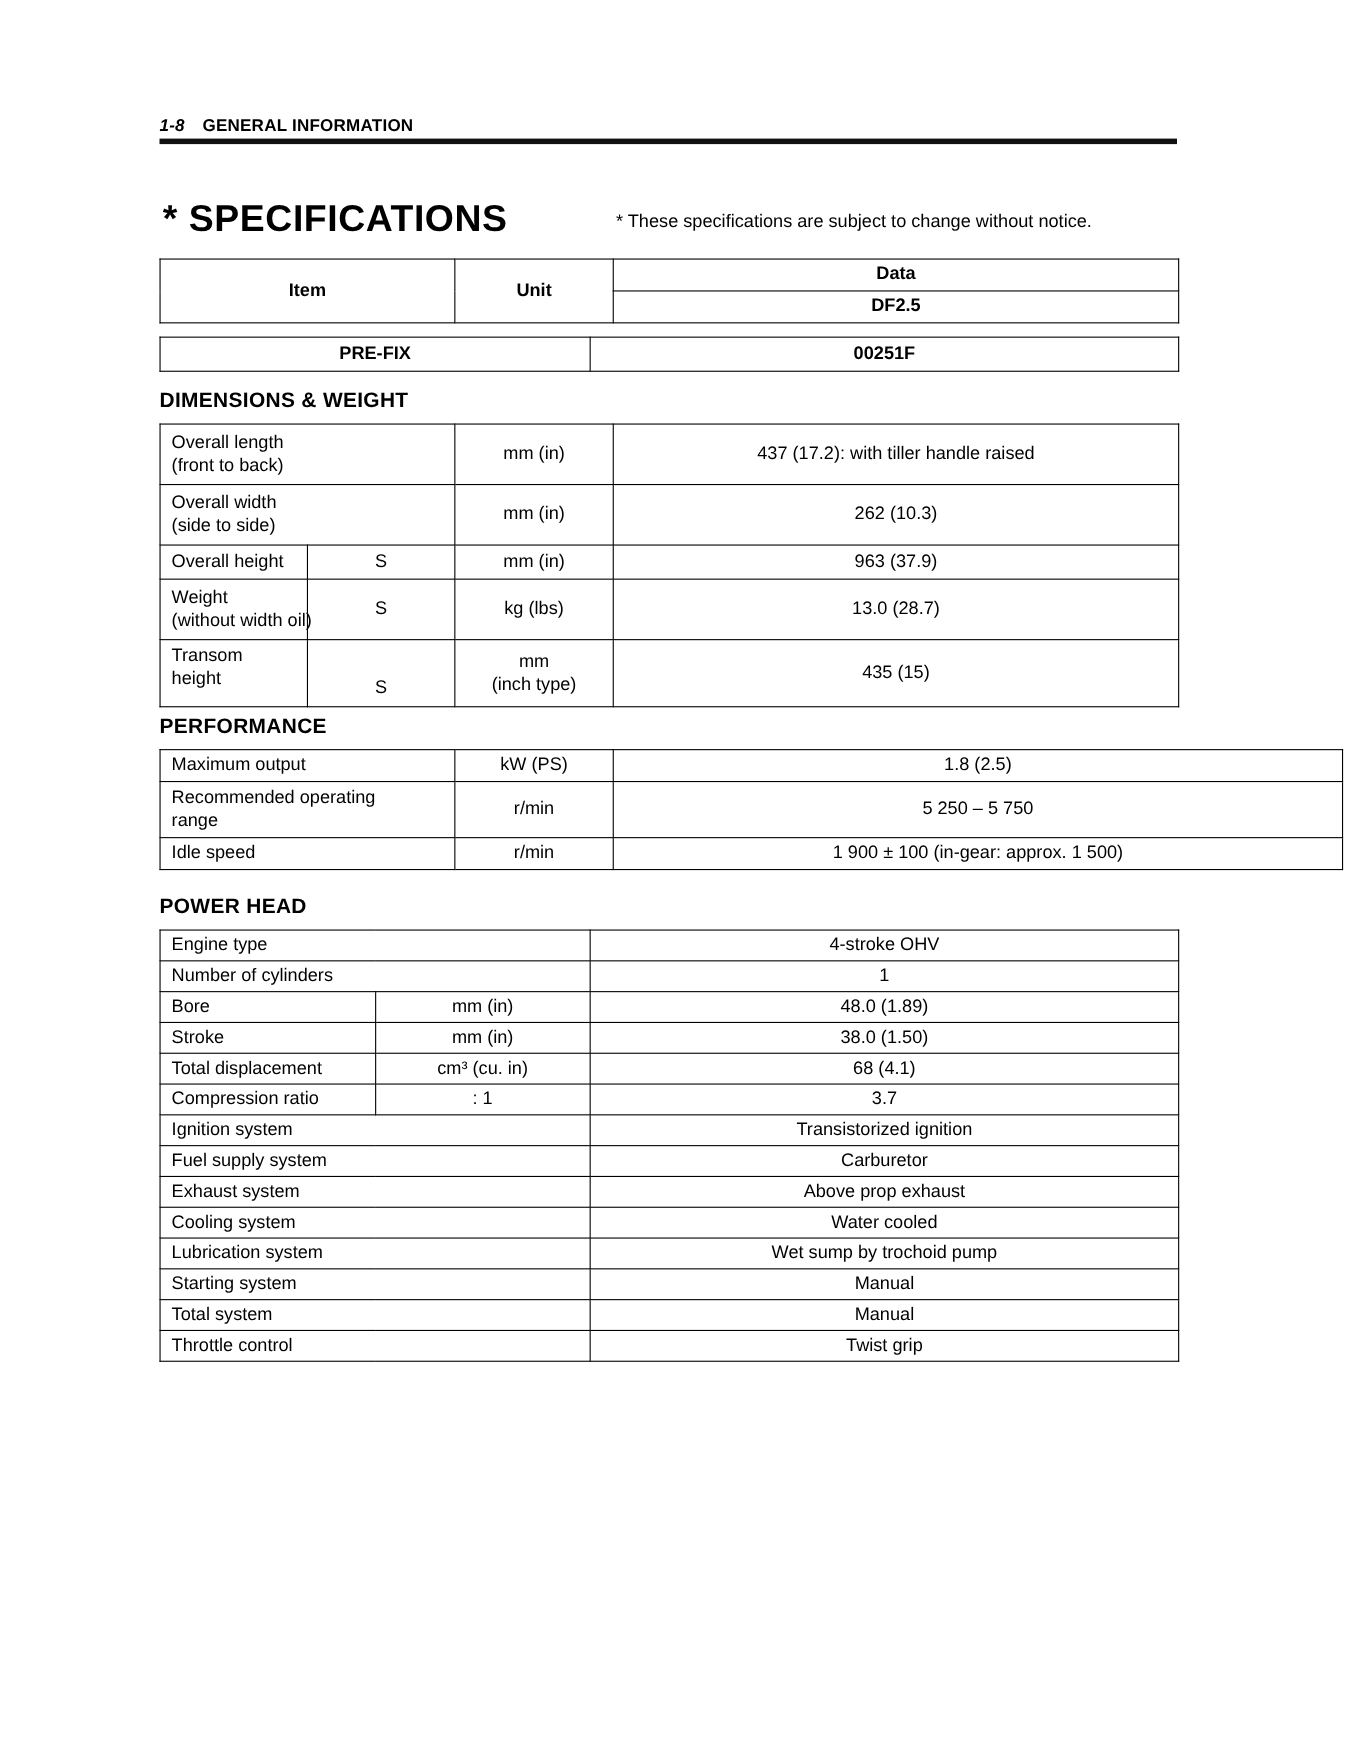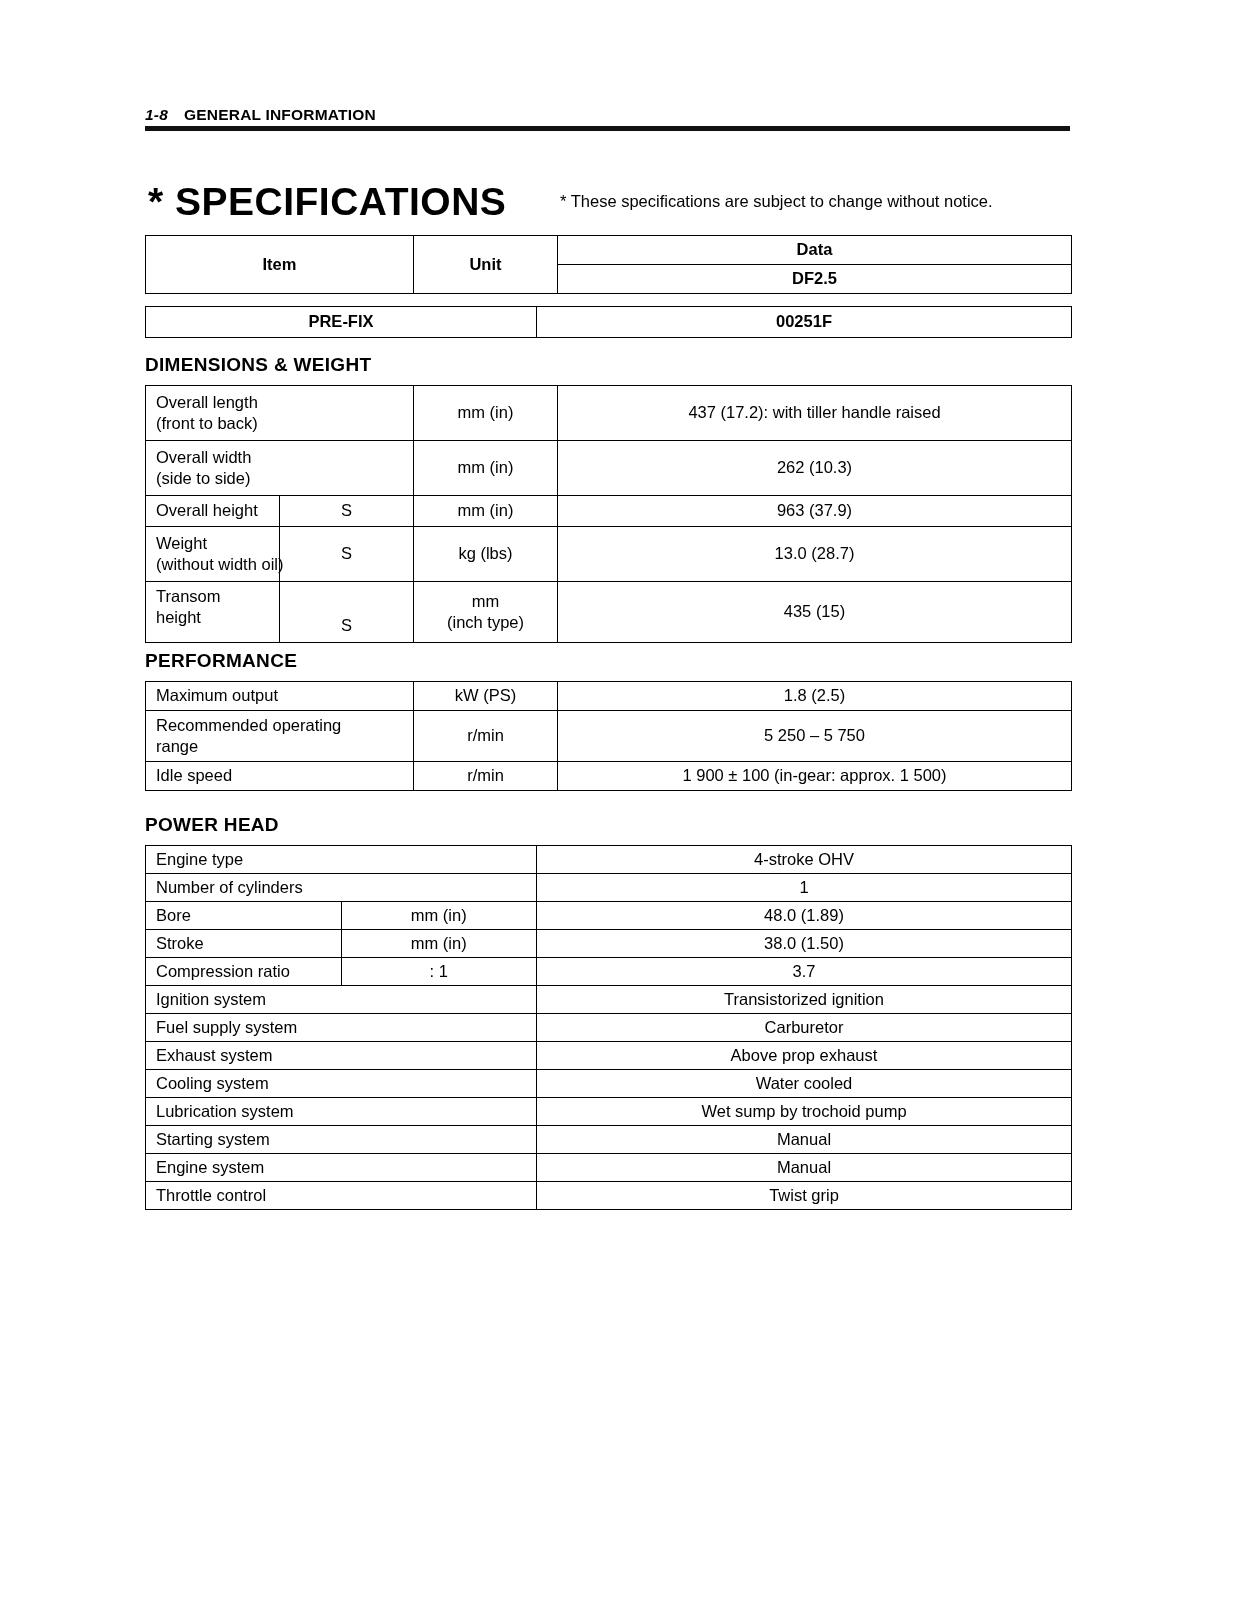--- a/index.html
+++ b/index.html
@@ -58,21 +58,21 @@
     position: absolute;
     left: 148px;
     top: 180px;
     width: 925px;
     height: 42px;
   }
   .spec-title {
     position: absolute;
     left: 0;
     top: 0;
-    font-size: 39px;
+    font-size: 34px;
     font-weight: bold;
     letter-spacing: 0.5px;
     white-space: nowrap;
   }
   .spec-note {
     position: absolute;
     left: 412px;
     top: 12px;
     font-size: 16.5px;
     white-space: nowrap;
@@ -133,21 +133,21 @@
     width: 927px;
   }
   #dimensions-table td.tall   { height: 54px; }
   #dimensions-table td.short  { height: 30px; }
   #dimensions-table td.sflag  { text-align: center; padding: 0; }
 
   
   #performance-table {
     left: 145px;
     top: 681px;
-    width: 927px;
+    width: 1076px;
   }
   #performance-table td.short { height: 28px; }
   #performance-table td.tall  { height: 50px; }
 
   
   #powerhead-table {
     left: 145px;
     top: 845px;
     width: 927px;
   }
@@ -280,20 +280,25 @@
       <td class="c-left" style="width:245px;">Bore</td>
       <td class="c-center" style="width:125px;">mm (in)</td>
       <td class="c-center">48.0 (1.89)</td>
     </tr>
     <tr>
       <td class="c-left">Stroke</td>
       <td class="c-center">mm (in)</td>
       <td class="c-center">38.0 (1.50)</td>
     </tr>
     <tr>
+      <td class="c-left">Total displacement</td>
+      <td class="c-center">cm³ (cu. in)</td>
+      <td class="c-center">68 (4.1)</td>
+    </tr>
+    <tr>
       <td class="c-left">Compression ratio</td>
       <td class="c-center">: 1</td>
       <td class="c-center">3.7</td>
     </tr>
     <tr>
       <td class="c-left" colspan="2">Ignition system</td>
       <td class="c-center">Transistorized ignition</td>
     </tr>
     <tr>
       <td class="c-left" colspan="2">Fuel supply system</td>
@@ -309,21 +314,21 @@
     </tr>
     <tr>
       <td class="c-left" colspan="2">Lubrication system</td>
       <td class="c-center">Wet sump by trochoid pump</td>
     </tr>
     <tr>
       <td class="c-left" colspan="2">Starting system</td>
       <td class="c-center">Manual</td>
     </tr>
     <tr>
-      <td class="c-left" colspan="2">Engine system</td>
+      <td class="c-left" colspan="2">Total system</td>
       <td class="c-center">Manual</td>
     </tr>
     <tr>
       <td class="c-left" colspan="2">Throttle control</td>
       <td class="c-center">Twist grip</td>
     </tr>
   </tbody>
     </table>
 
 </div>

